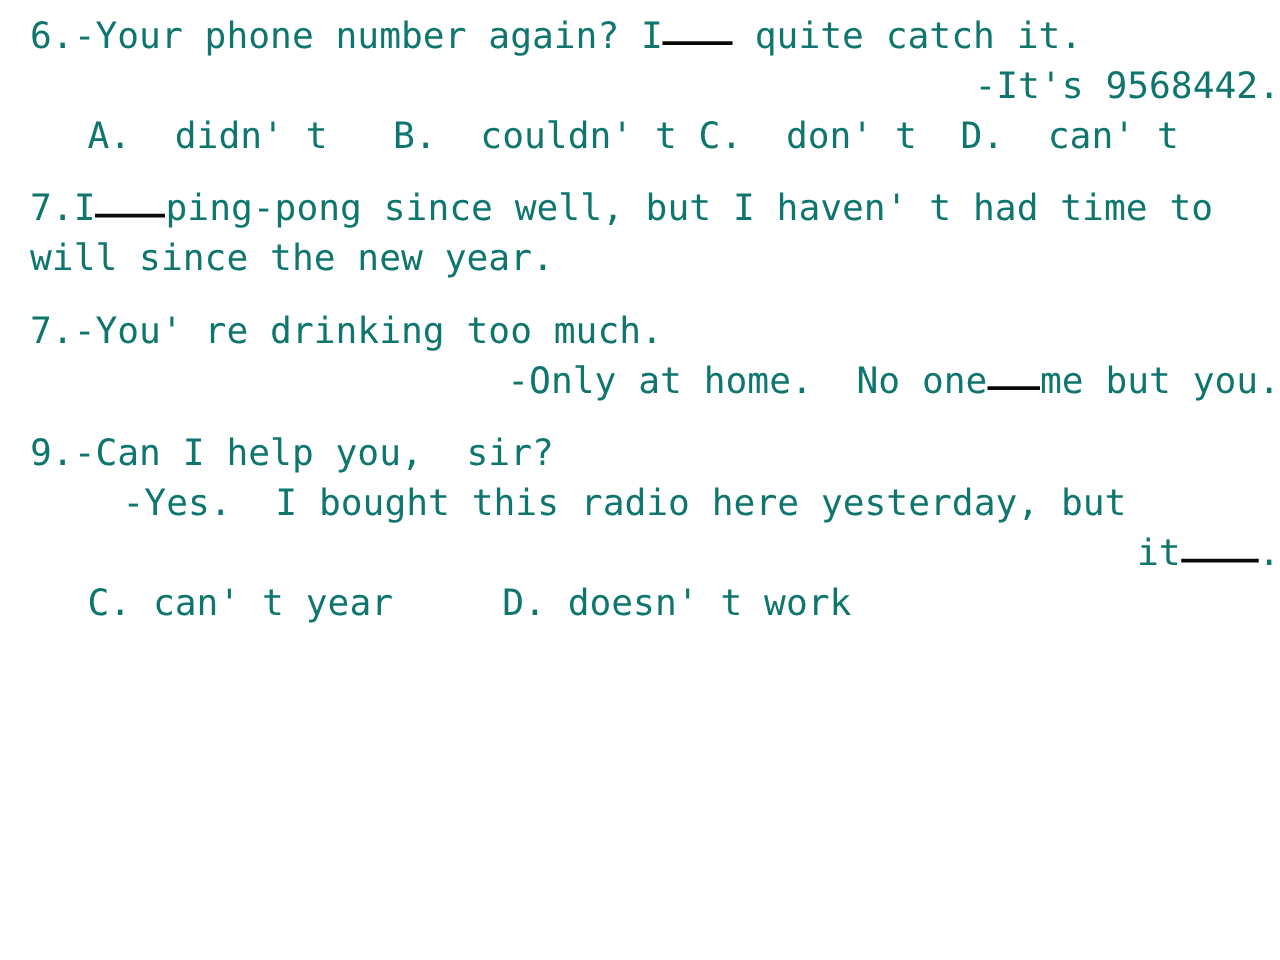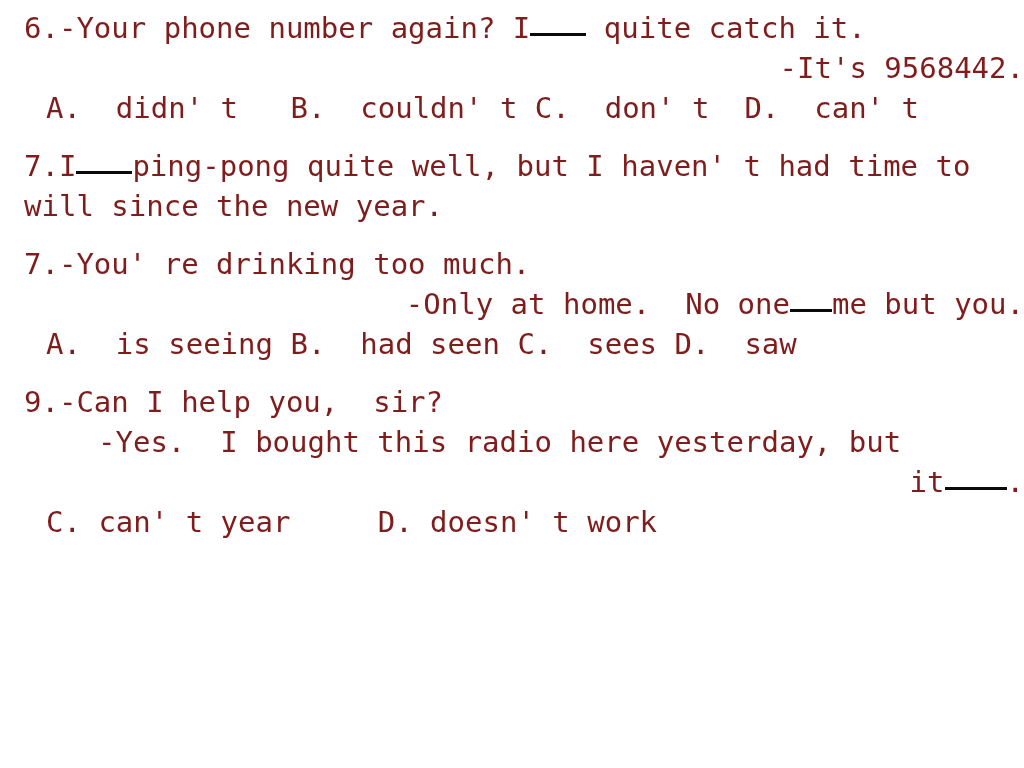--- a/index.html
+++ b/index.html
@@ -32,28 +32,28 @@
 
   .qblock {
     margin-bottom: 18px;
   }
 
   .line {
     font-size: 29px;
     line-height: 40px;
     white-space: pre;
     letter-spacing: 0px;
-    color: #7f1d1d;
+    color: #0f766e;
     height: 40px;
   }
 
   
   .ind-0  { padding-left: 24px; }
   .ind-1  { padding-left: 42px; text-align: right; }
-  .ind-2  { padding-left: 46px; }
+  .ind-2  { padding-left: 70px; }
   .ind-4  { padding-left: 98px; }
 
   
   .blank {
     display: inline-block;
     border-bottom: 3px solid #0a0a0a;
     vertical-align: 2px;
     height: 20px;
   }
   .blank-w3 { width: 42px; }
@@ -70,32 +70,31 @@
 
     <div class="qblock">
       <div class="line ind-0"><span class="nowrap">6.-Your phone number again? I</span><span class="blank blank-w4"></span><span class="nowrap"> quite catch it.</span></div>
 
       <div class="line ind-1">-It's 9568442.</div>
 
       <div class="line ind-2">A.  didn' t   B.  couldn' t C.  don' t  D.  can' t</div>
     </div>
 
     <div class="qblock">
-      <div class="line ind-0"><span class="nowrap">7.I</span><span class="blank blank-w4"></span><span class="nowrap">ping-pong quite well, but I haven' t had time to</span></div>
+      <div class="line ind-0"><span class="nowrap">7.I</span><span class="blank blank-w4"></span><span class="nowrap">ping-pong since well, but I haven' t had time to</span></div>
 
       <div class="line ind-0">will since the new year.</div>
 
     </div>
 
     <div class="qblock">
       <div class="line ind-0">7.-You' re drinking too much.</div>
 
       <div class="line ind-1"><span class="nowrap">-Only at home.  No one</span><span class="blank blank-w3"></span><span class="nowrap">me but you.</span></div>
 
-      <div class="line ind-2">A.  is seeing B.  had seen C.  sees D.  saw</div>
     </div>
 
     <div class="qblock">
       <div class="line ind-0">9.-Can I help you,  sir?</div>
 
       <div class="line ind-4">-Yes.  I bought this radio here yesterday, but</div>
 
       <div class="line ind-1"><span class="nowrap">it</span><span class="blank blank-w5"></span><span class="nowrap">.</span></div>
 
 

